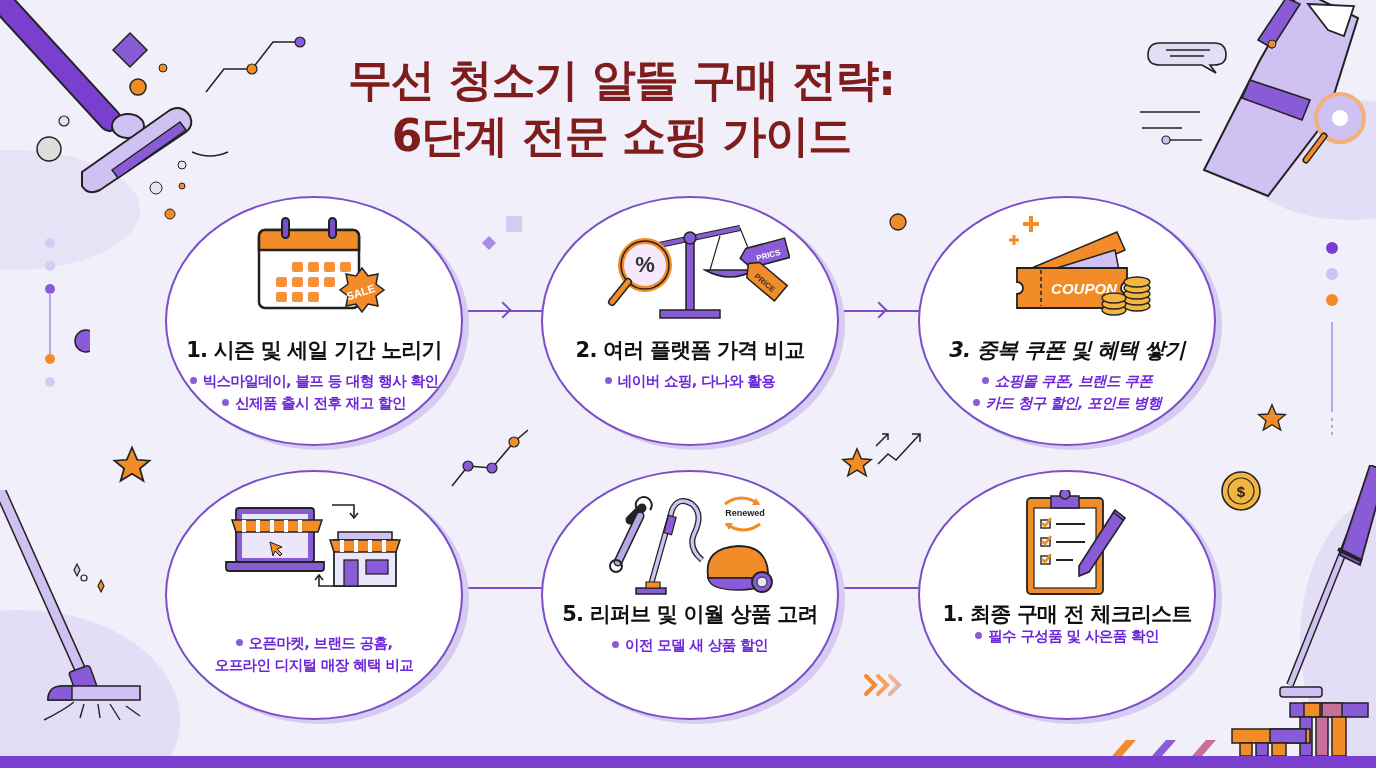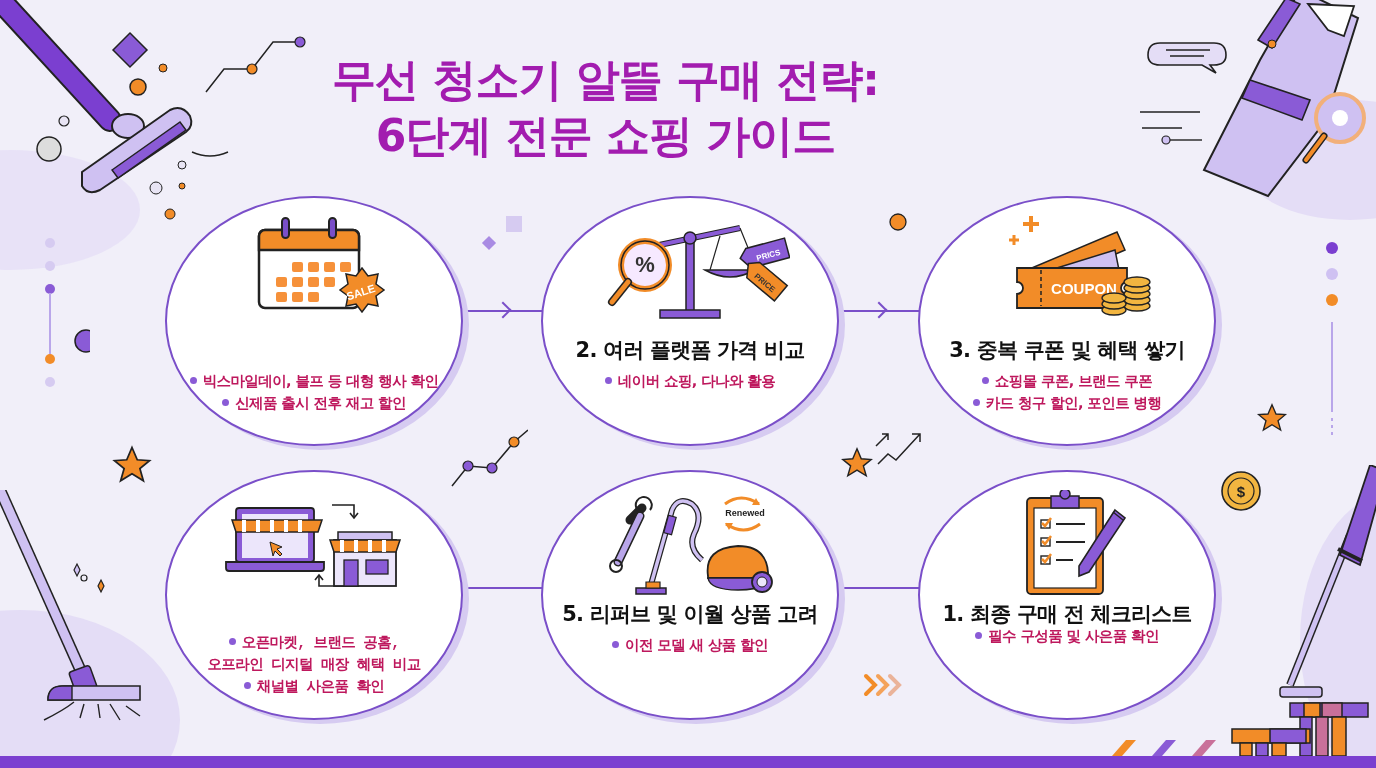--- a/index.html
+++ b/index.html
@@ -8,43 +8,43 @@
     background:#f1eff9;
     font-family:"DejaVu Sans", "Liberation Sans", sans-serif;
     position:relative;
     color:#111;
   }
   .canvas { position:absolute; left:0; top:0; width:1376px; height:768px; }
   .blob { position:absolute; border-radius:50%; background:#e4ddf6; }
   .bottom-bar { position:absolute; left:0; bottom:0; width:1376px; height:12px; background:#7b3fd0; }
 
   .title {
-    position:absolute; left:0; top:52px; width:1211px; text-align:center;
-    font-weight:bold; font-size:44px; line-height:56px; letter-spacing:-1px; color:#a21caf;
+    position:absolute; left:16px; top:52px; width:1211px; text-align:center;
+    font-weight:bold; font-size:44px; line-height:56px; letter-spacing:-1px; color:#7f1d1d;
   }
 
   .connector { position:absolute; height:2px; background:#7a4fc9; }
   .arrow-head {
     position:absolute; width:12px; height:12px;
     border-top:2px solid #7a4fc9; border-right:2px solid #7a4fc9; transform:rotate(45deg);
   }
 
   .card {
     position:absolute; width:298px; height:250px; border-radius:50%;
     background:#ffffff; border:2.5px solid #7a4fc9;
     box-shadow:6px 4px 0 #d6cbf1;
   }
   .card-icon { position:absolute; left:50%; transform:translateX(-50%); top:12px; width:200px; height:110px; }
   .card-title {
     position:absolute; left:0; width:100%; top:138px; text-align:center;
     font-weight:bold; font-size:21px; letter-spacing:-0.8px; color:#111;
   }
   .card-bullets {
     position:absolute; left:0; width:100%; top:172px; text-align:center;
-    font-size:14.5px; line-height:22px; letter-spacing:-0.6px; color:#be185d; font-weight:bold;
+    font-size:14.5px; line-height:22px; letter-spacing:-0.6px; color:#6d28d9; font-weight:bold;
   }
   .bullet-line { display:block; white-space:nowrap; }
   .bullet-dot {
     display:inline-block; width:7px; height:7px; border-radius:50%; background:#8a5bd6;
     margin-right:6px; vertical-align:middle; position:relative; top:-2px;
   }
   .deco { position:absolute; }
 </style>
 </head>
 <body>
@@ -84,20 +84,21 @@
           <rect x="78" y="67" width="11" height="10" rx="2"></rect>
           <rect x="94" y="67" width="11" height="10" rx="2"></rect>
           <rect x="110" y="67" width="11" height="10" rx="2"></rect>
         <rect x="62" y="82" width="11" height="10" rx="2"></rect>
           <rect x="78" y="82" width="11" height="10" rx="2"></rect>
           <rect x="94" y="82" width="11" height="10" rx="2"></rect>
       </g>
       <polygon points="148,72 154,80 164,78 162,88 170,94 162,100 164,110 154,108 148,116 142,108 132,110 134,100 126,94 134,88 132,78 142,80" fill="#f28c28" stroke="#222" stroke-width="1.5" transform="translate(0,-14)"></polygon>
       <text x="148" y="86" font-size="11" fill="#fff" font-weight="bold" text-anchor="middle" font-family="Liberation Sans, sans-serif" transform="rotate(-18 148 86)">SALE</text>
     </svg>
+    <div class="card-title">1. 시즌 및 세일 기간 노리기</div>
     <div class="card-bullets">
       <span class="bullet-line"><span class="bullet-dot"></span><span>빅스마일데이, 블프 등 대형 행사 확인</span></span>
       <span class="bullet-line"><span class="bullet-dot"></span><span>신제품 출시 전후 재고 할인</span></span>
     </div>
   </div>
 
   <div class="card" style="left:541px;top:196px;">
     <svg class="card-icon" viewBox="0 0 200 110">
       <rect x="96" y="30" width="8" height="72" fill="#8a5bd6" stroke="#222" stroke-width="1.5"></rect>
       <path d="M70 100 h60 v8 h-60z" fill="#8a5bd6" stroke="#222" stroke-width="1.5"></path>
@@ -119,21 +120,21 @@
         <path d="M148 62 l8 -8 h36 v20 h-36z" fill="#f28c28" stroke="#222" stroke-width="1.5"></path>
         <text x="173" y="69" font-size="8" fill="#333" font-weight="bold" text-anchor="middle" font-family="Liberation Sans, sans-serif">PRICE</text>
       </g>
     </svg>
     <div class="card-title">2. 여러 플랫폼 가격 비교</div>
     <div class="card-bullets">
       <span class="bullet-line"><span class="bullet-dot"></span><span>네이버 쇼핑, 다나와 활용</span></span>
     </div>
   </div>
 
-  <div class="card" style="left:918px;top:196px;">
+  <div class="card" style="left:918px;top:196px;font-style:italic;">
     <svg class="card-icon" viewBox="0 0 200 110">
       <path d="M56 14 h16 M64 6 v16" stroke="#f28c28" stroke-width="4"></path>
       <path d="M42 30 h10 M47 25 v10" stroke="#f28c28" stroke-width="3"></path>
       <path d="M132 42 h14 M139 35 v14" stroke="#8a5bd6" stroke-width="3.5"></path>
       <path d="M60 60 L150 22 L158 40 L70 78z" fill="#f28c28" stroke="#222" stroke-width="1.5"></path>
       <path d="M64 66 L148 40 L152 60 L70 84z" fill="#cfc1f2" stroke="#222" stroke-width="1.5"></path>
       <path d="M50 58 h110 v14 a6 6 0 0 0 0 12 v14 h-110 v-14 a6 6 0 0 0 0 -12z" fill="#f28c28" stroke="#222" stroke-width="1.8"></path>
       <line x1="74" y1="60" x2="74" y2="96" stroke="#222" stroke-width="1.5" stroke-dasharray="4 3"></line>
       <text x="117" y="84" font-size="15" font-weight="bold" text-anchor="middle" fill="#fff" font-family="Liberation Sans, sans-serif">COUPON</text>
       <g stroke="#222" stroke-width="1.3" fill="#f2b540">
@@ -166,24 +167,23 @@
       <path d="M136 23 l4 5 4 -5" fill="none" stroke="#222" stroke-width="1.6"></path>
       <path d="M145 96 h-40 v-10" fill="none" stroke="#222" stroke-width="1.6"></path>
       <path d="M101 90 l4 -5 4 5" fill="none" stroke="#222" stroke-width="1.6"></path>
       <rect x="120" y="50" width="62" height="46" fill="#ece6fb" stroke="#222" stroke-width="1.8"></rect>
       <rect x="124" y="42" width="54" height="8" fill="#cfc1f2" stroke="#222" stroke-width="1.5"></rect>
       <path d="M116 50 h70 l-4 12 h-62z" fill="#f28c28" stroke="#222" stroke-width="1.5"></path>
       <path d="M128 50 v12 M142 50 v12 M156 50 v12 M170 50 v12" stroke="#fff" stroke-width="4"></path>
       <rect x="130" y="70" width="14" height="26" fill="#8a5bd6" stroke="#222" stroke-width="1.3"></rect>
       <rect x="152" y="70" width="22" height="14" fill="#8a5bd6" stroke="#222" stroke-width="1.3"></rect>
     </svg>
-    <div class="card-bullets" style="top:160px;font-family:Liberation Mono, monospace;">
+    <div class="card-bullets" style="top:160px;">
       <span class="bullet-line"><span class="bullet-dot"></span><span>오픈마켓, 브랜드 공홈,</span></span>
       <span class="bullet-line"><span>오프라인 디지털 매장 혜택 비교</span></span>
-      <span class="bullet-line"><span class="bullet-dot"></span><span>채널별 사은품 확인</span></span>
     </div>
   </div>
 
   <div class="card" style="left:541px;top:470px;">
     <svg class="card-icon" viewBox="0 0 200 110" style="top:18px;">
       <path d="M40 30 l12 -12 M28 72 l22 -46" stroke="#222" stroke-width="9" stroke-linecap="round"></path>
       <path d="M28 72 l22 -46" stroke="#b9a6ea" stroke-width="6" stroke-linecap="round"></path>
       <circle cx="26" cy="76" r="6" fill="none" stroke="#222" stroke-width="2"></circle>
       <path d="M50 22 a8 8 0 1 1 10 -2" fill="none" stroke="#222" stroke-width="2"></path>
       <path d="M60 98 L82 20 q6 -14 20 -6 q12 10 2 30 q-6 14 8 26" fill="none" stroke="#222" stroke-width="6"></path>

